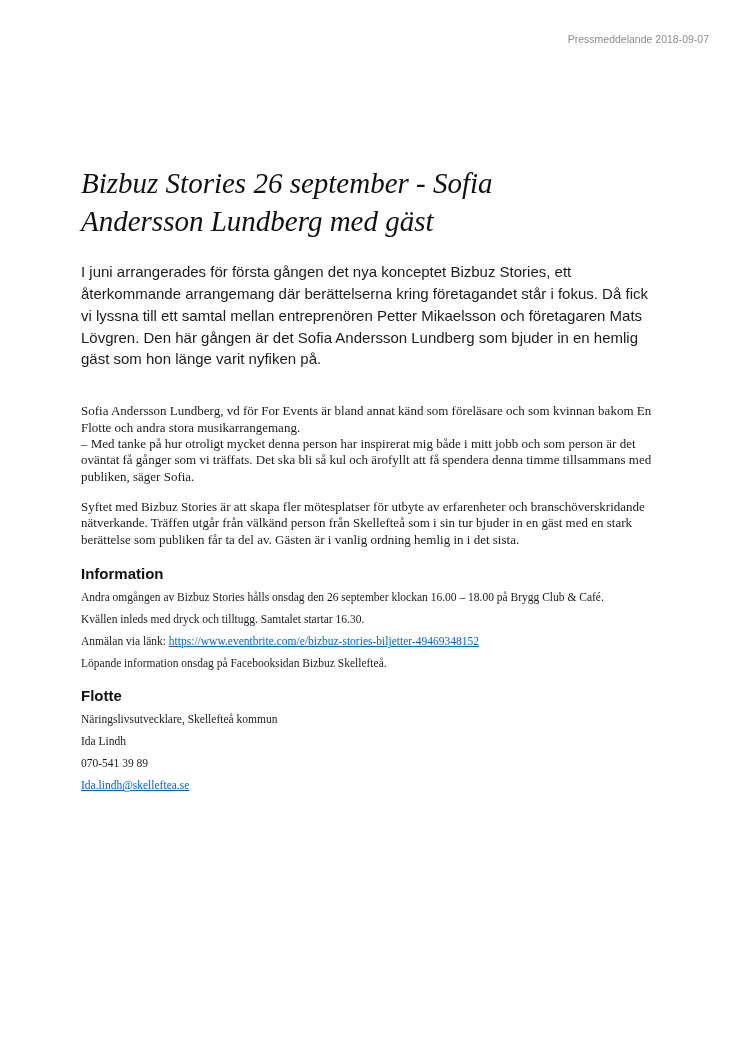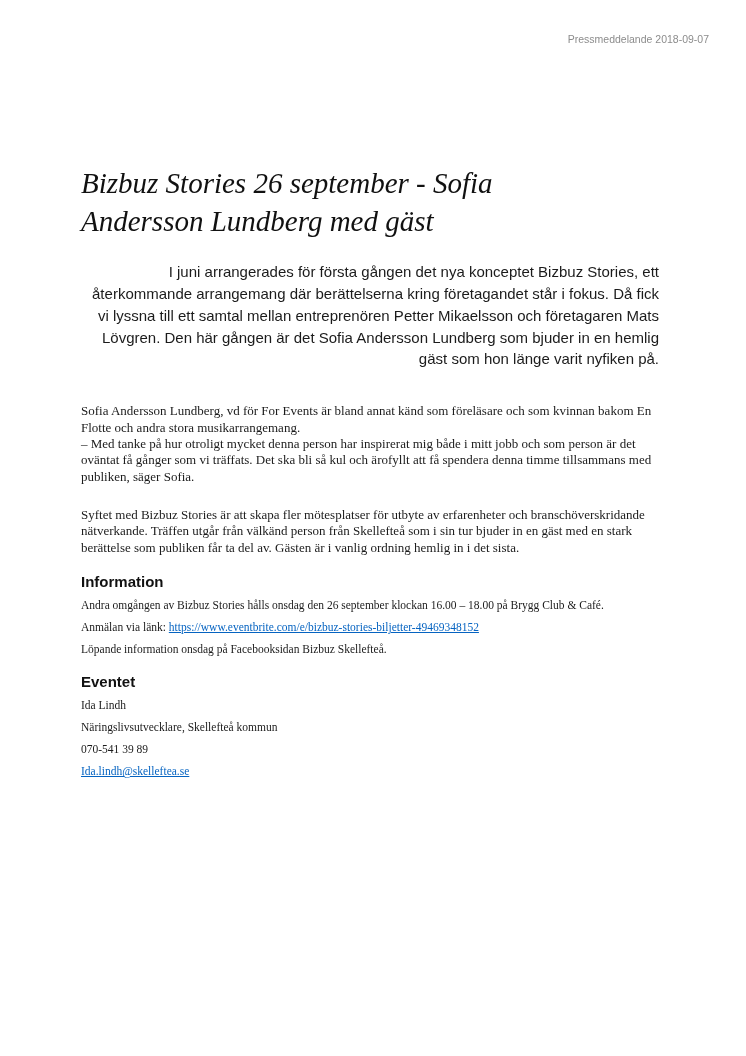--- a/index.html
+++ b/index.html
@@ -35,30 +35,29 @@
     max-width: 520px;
     color: #111111;
     margin: 0 0 21px 0;
   }
   .lead {
     font-family: "Liberation Sans", sans-serif;
     font-size: 15px;
     line-height: 1.45;
     color: #1b1b1b;
     margin: 8px 0 33px 0;
-    text-align: right;
   }
   .body-par {
     font-family: "Liberation Serif", serif;
     font-size: 13px;
     line-height: 1.26;
     color: #1b1b1b;
     margin: 0 0 11px 0;
   }
-  .body-par.second { margin-top: 22px; margin-bottom: 0; }
+  .body-par.second { margin-top: 14px; margin-bottom: 0; }
   .section-heading {
     font-family: "Liberation Sans", sans-serif;
     font-weight: 700;
     font-size: 15px;
     color: #111111;
     margin: 17px 0 2px 0;
   }
   .doc-line {
     font-family: "Liberation Serif", serif;
     font-size: 11.5px;
@@ -127,27 +126,28 @@
     <div class="body-par">
       <div>Sofia Andersson Lundberg, vd för For Events är bland annat känd som föreläsare och som kvinnan bakom En Flotte och andra stora musikarrangemang.</div>
       <div>– Med tanke på hur otroligt mycket denna person har inspirerat mig både i mitt jobb och som person är det oväntat få gånger som vi träffats. Det ska bli så kul och ärofyllt att få spendera denna timme tillsammans med publiken, säger Sofia.</div>
     </div>
 
     <p class="body-par second">Syftet med Bizbuz Stories är att skapa fler mötesplatser för utbyte av erfarenheter och branschöverskridande nätverkande. Träffen utgår från välkänd person från Skellefteå som i sin tur bjuder in en gäst med en stark berättelse som publiken får ta del av. Gästen är i vanlig ordning hemlig in i det sista.</p>
 
     <div class="section-heading">Information</div>
 
     <div class="doc-line">Andra omgången av Bizbuz Stories hålls onsdag den 26 september klockan 16.00 – 18.00 på Brygg Club &amp; Café.</div>
+    <div class="doc-line">Kvällen inleds med dryck och tilltugg. Samtalet startar 16.30.</div>
     <div class="doc-line"><span>Anmälan via länk: </span><a href="#" class="link">https://www.eventbrite.com/e/bizbuz-stories-biljetter-49469348152</a></div>
     <div class="doc-line">Löpande information onsdag på Facebooksidan Bizbuz Skellefteå.</div>
 
-    <div class="section-heading">Eventet</div>
+    <div class="section-heading">Flotte</div>
 
+    <div class="doc-line">Näringslivsutvecklare, Skellefteå kommun</div>
     <div class="doc-line">Ida Lindh</div>
-    <div class="doc-line">Näringslivsutvecklare, Skellefteå kommun</div>
     <div class="doc-line">070-541 39 89</div>
     <div class="doc-line"><a href="#" class="link">Ida.lindh@skelleftea.se</a></div>
 
   </div>
 
   <div class="logo-block">
     <div class="logo-row">
       <div class="logo-wordmark">
         <div>SKELL</div>
         <div>EFTEÅ</div>

